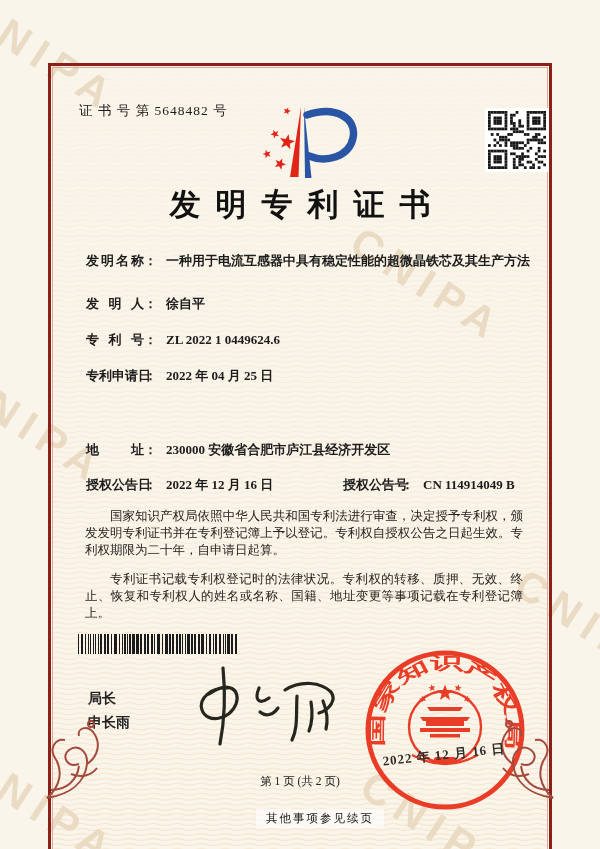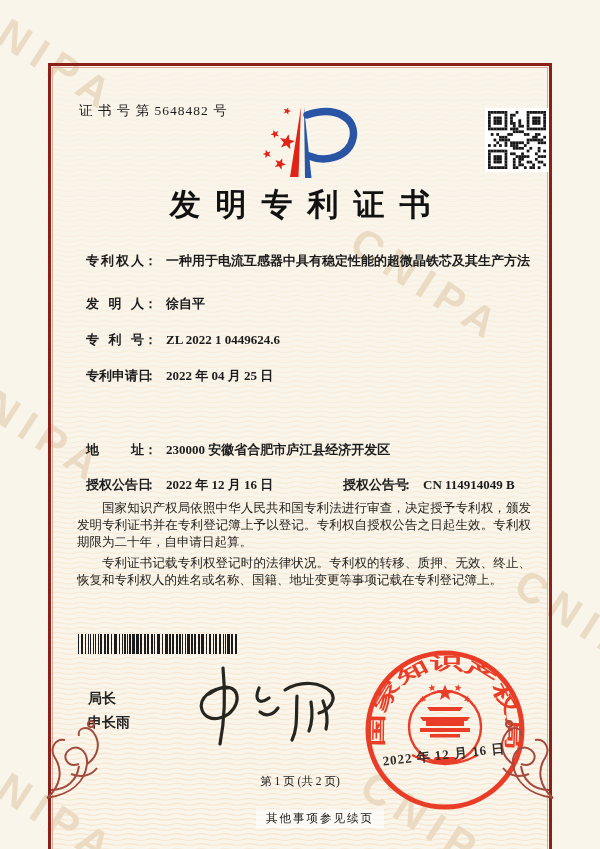--- a/index.html
+++ b/index.html
@@ -52,21 +52,21 @@
   .colon{display:inline-block;}
   .val{margin-left:9px;}
   .row2{position:absolute;left:257px;top:0;}
 
   
   .body-text{
     position:absolute;left:22px;top:430px;width:462px;
     font-size:12.5px;line-height:17px;color:#25231f;
     text-align:justify;
   }
-  .body-text p{margin:4px;text-indent:2em;}
+  .body-text p{margin:12px;text-indent:2em;}
 
   .barcode{position:absolute;left:27px;top:568px;width:165px;height:20px;}
 
   .signer{
     position:absolute;left:37px;top:620px;
     font-family:"Liberation Sans","DejaVu Sans",sans-serif;
     font-size:14px;font-weight:bold;line-height:24px;color:#222;
   }
   .signature{position:absolute;left:128px;top:594px;width:165px;height:95px;}
 
@@ -490,21 +490,21 @@
         <rect x="10" y="20" width="1" height="1" fill="#161616"></rect>
         <rect x="13" y="20" width="1" height="1" fill="#161616"></rect>
         <rect x="15" y="20" width="1" height="1" fill="#161616"></rect>
         <rect x="16" y="20" width="1" height="1" fill="#161616"></rect>
         <rect x="18" y="20" width="1" height="1" fill="#161616"></rect>
       </svg>
 
     <div class="title">发明专利证书</div>
 
     <div class="row" style="top:186px">
-      <span class="lab">专利权人</span><span class="colon">：</span><span class="val">一种用于电流互感器中具有稳定性能的超微晶铁芯及其生产方法</span>
+      <span class="lab">发明名称</span><span class="colon">：</span><span class="val">一种用于电流互感器中具有稳定性能的超微晶铁芯及其生产方法</span>
     </div>
     <div class="row" style="top:229px">
       <span class="lab">发明人</span><span class="colon">：</span><span class="val">徐自平</span>
     </div>
     <div class="row" style="top:265px">
       <span class="lab">专利号</span><span class="colon">：</span><span class="val">ZL 2022 1 0449624.6</span>
     </div>
     <div class="row" style="top:301px">
       <span class="lab">专利申请日</span><span class="colon">：</span><span class="val">2022 年 04 月 25 日</span>
     </div>

